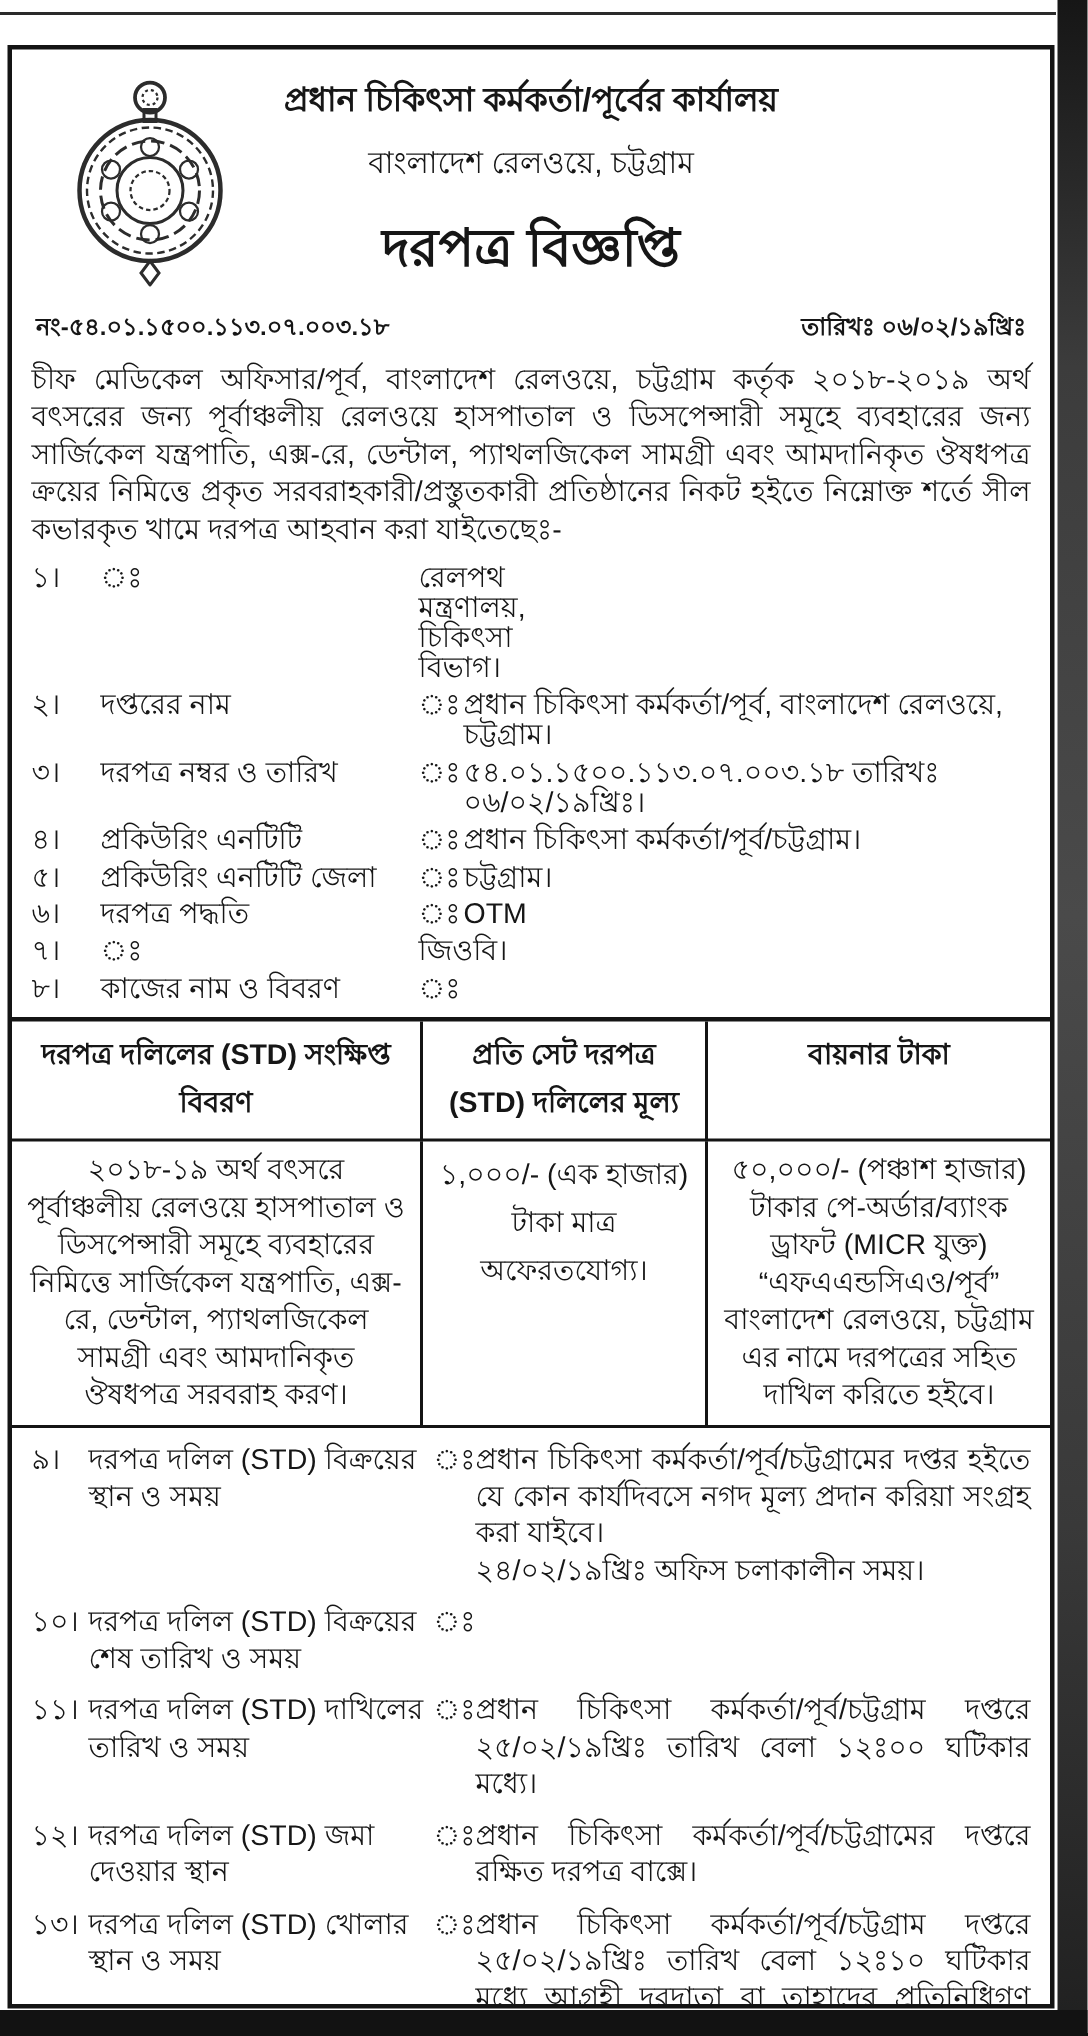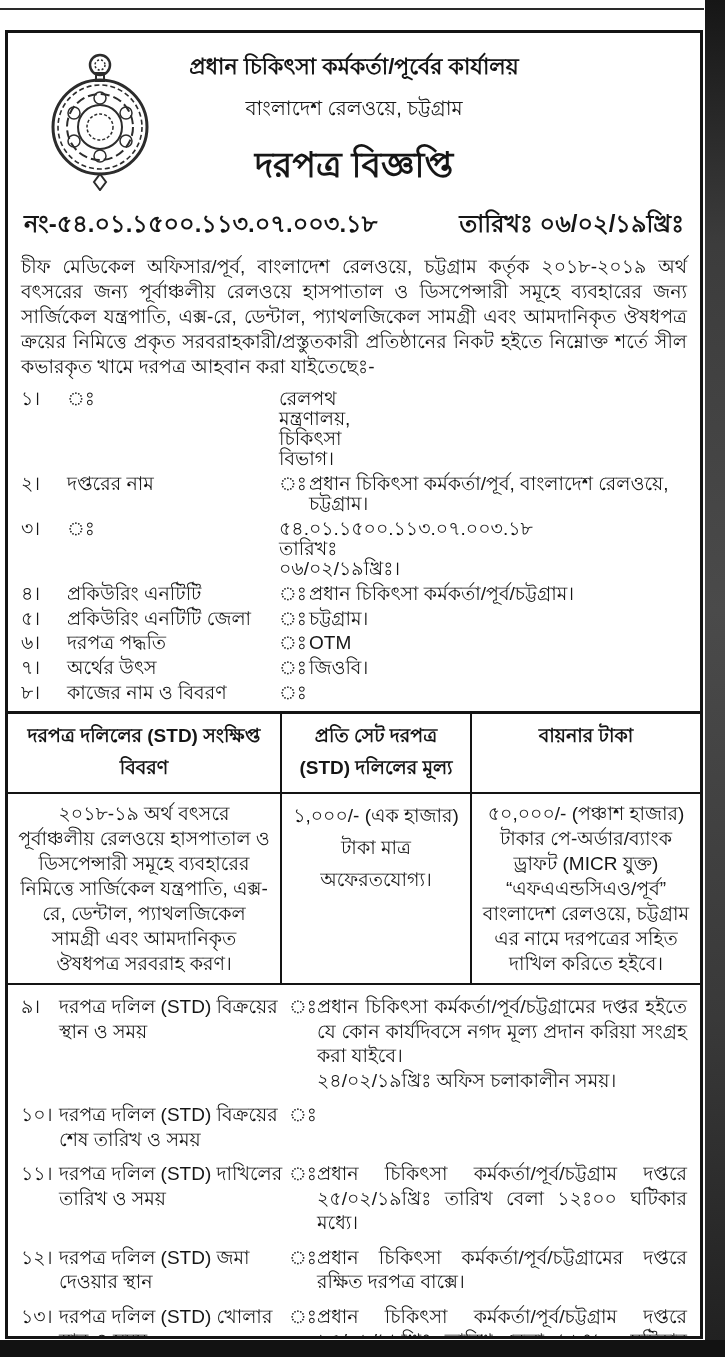--- a/index.html
+++ b/index.html
@@ -29,21 +29,21 @@
   }
 
   
   .hdr{position:relative;text-align:center;padding-top:14px;min-height:142px;}
   .logo{position:absolute;left:40px;top:18px;}
   .office-title{font-size:22px;font-weight:bold;margin:2px 0 0 0;letter-spacing:0;}
   .org-line{font-size:20px;margin-top:7px;}
   .notice-title{font-size:35px;font-weight:bold;margin-top:12px;}
 
   .ref-row{display:flex;justify-content:space-between;align-items:baseline;
-    padding:0 16px;margin-top:16px;font-size:24px;font-weight:600;}
+    padding:0 16px;margin-top:16px;font-size:16px;font-weight:600;}
 
   .intro{padding:0 13px;margin-top:9px;font-size:19px;line-height:25px;text-align:justify;font-weight:500;}
 
   
   .info-list{padding:0 13px;margin-top:8px;}
   .info-row{display:grid;grid-template-columns:46px 212px 30px 1fr;font-size:19px;line-height:20px;padding:2.4px 0;}
   .info-row .no{}
   .info-row .sep{text-align:left;}
   .info-row .val{font-weight:500;}
 
@@ -116,20 +116,21 @@
       <span class="val">রেলপথ মন্ত্রণালয়, চিকিৎসা বিভাগ।</span>
     </div>
     <div class="info-row">
       <span class="no">২।</span>
       <span class="lbl">দপ্তরের নাম</span>
       <span class="sep">ঃ</span>
       <span class="val">প্রধান চিকিৎসা কর্মকর্তা/পূর্ব, বাংলাদেশ রেলওয়ে, চট্টগ্রাম।</span>
     </div>
     <div class="info-row">
       <span class="no">৩।</span>
+      <span class="lbl">দরপত্র নম্বর ও তারিখ</span>
       <span class="sep">ঃ</span>
       <span class="val">৫৪.০১.১৫০০.১১৩.০৭.০০৩.১৮ তারিখঃ ০৬/০২/১৯খ্রিঃ।</span>
     </div>
     <div class="info-row">
       <span class="no">৪।</span>
       <span class="lbl">প্রকিউরিং এনটিটি</span>
       <span class="sep">ঃ</span>
       <span class="val">প্রধান চিকিৎসা কর্মকর্তা/পূর্ব/চট্টগ্রাম।</span>
     </div>
     <div class="info-row">
@@ -139,21 +140,20 @@
       <span class="val">চট্টগ্রাম।</span>
     </div>
     <div class="info-row">
       <span class="no">৬।</span>
       <span class="lbl">দরপত্র পদ্ধতি</span>
       <span class="sep">ঃ</span>
       <span class="val">OTM</span>
     </div>
     <div class="info-row">
       <span class="no">৭।</span>
-      <span class="lbl">অর্থের উৎস</span>
       <span class="sep">ঃ</span>
       <span class="val">জিওবি।</span>
     </div>
     <div class="info-row">
       <span class="no">৮।</span>
       <span class="lbl">কাজের নাম ও বিবরণ</span>
       <span class="sep">ঃ</span>
       <span class="val"></span>
     </div>
   </div>

